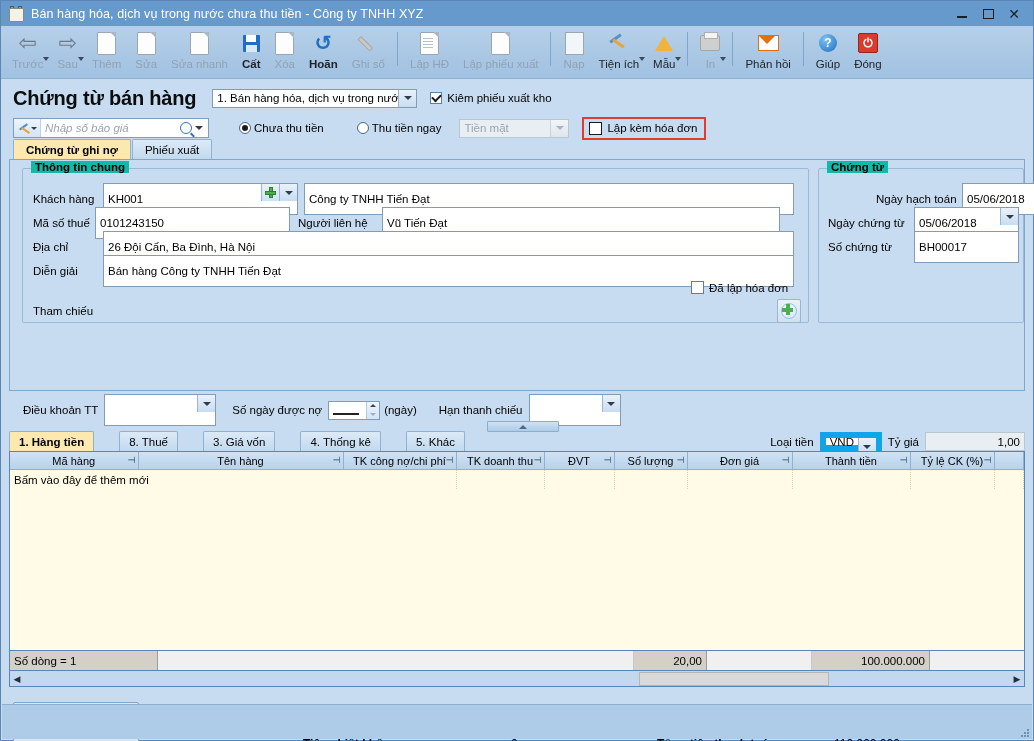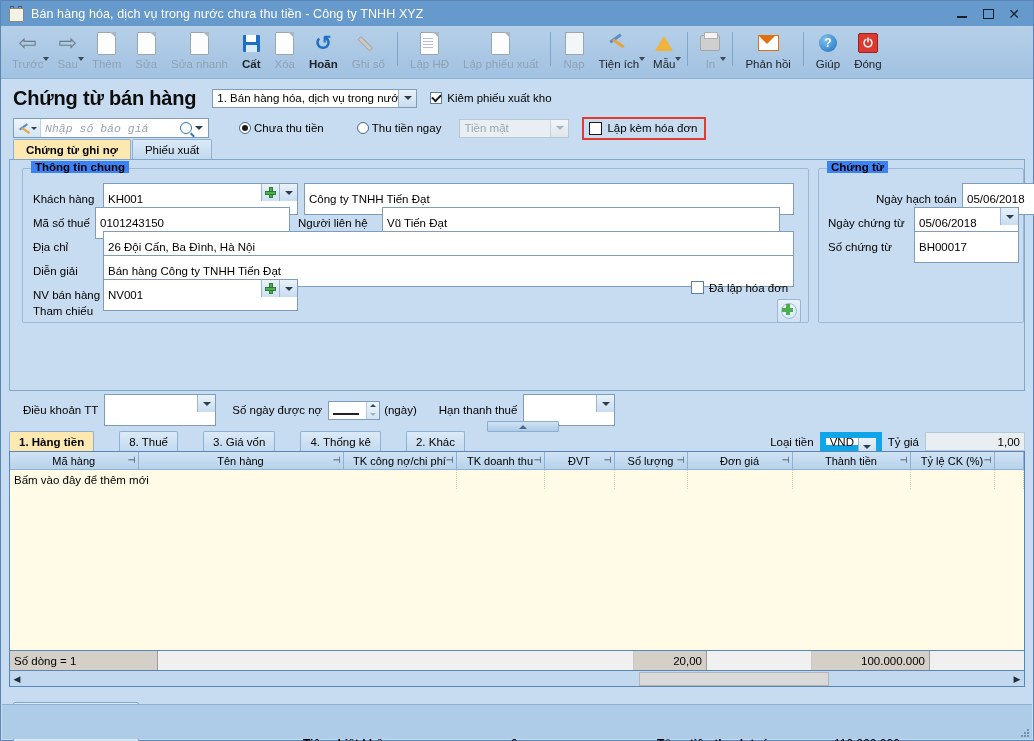--- a/index.html
+++ b/index.html
@@ -75,21 +75,21 @@
             font-size:11.5px;padding-left:4px;box-sizing:border-box;position:relative;}
   .dd-btn{position:absolute;right:0;top:0;width:17px;height:17px;background:linear-gradient(#eaf2fa,#c8dcf0);
           border-left:1px solid #9ab6d2;display:flex;align-items:center;justify-content:center;}
   .dd-btn i{width:0;height:0;border-left:4px solid transparent;border-right:4px solid transparent;border-top:4.5px solid #2c3e50;display:block;}
   .cbx{width:12px;height:12px;border:1px solid #5b7fa6;background:#fff;display:inline-flex;
        align-items:center;justify-content:center;box-sizing:border-box;flex:0 0 auto;}
   .cbx.on:after{content:"";width:7px;height:4px;border-left:2px solid #1a1a1a;border-bottom:2px solid #1a1a1a;
        transform:rotate(-45deg);margin-bottom:2px;}
   .chk-lbl{font-size:11.5px;margin-left:5px;white-space:nowrap;}
   .hdr-row2{display:flex;align-items:center;padding-left:12px;height:26px;margin-top:2px;}
-  .quote-box{display:flex;align-items:center;height:20px;border:1px solid #7f9db9;background:#fff;width:196px;box-sizing:border-box;font-family:Liberation Mono, monospace;}
+  .quote-box{display:flex;align-items:center;height:20px;border:1px solid #7f9db9;background:#fff;width:196px;box-sizing:border-box;}
   .q-left{width:26px;height:18px;background:linear-gradient(#eef5fc,#d3e4f4);display:flex;align-items:center;
         justify-content:center;border-right:1px solid #bcd2e6;gap:1px;}
   .q-input{flex:1;font-size:11.5px;font-style:italic;color:#9aa5b1;padding-left:4px;}
   .q-right{width:34px;display:flex;align-items:center;justify-content:center;gap:3px;}
   .magn{width:10px;height:10px;border:1.8px solid #2f77c0;border-radius:50%;position:relative;display:inline-block;}
   .magn:after{content:"";position:absolute;right:-4px;bottom:-3px;width:5px;height:1.8px;background:#2f77c0;transform:rotate(45deg);}
   .radio{width:12px;height:12px;border-radius:50%;border:1.4px solid #44698f;background:#fff;display:inline-flex;
         align-items:center;justify-content:center;box-sizing:border-box;flex:0 0 auto;}
   .radio.on:after{content:"";width:6px;height:6px;border-radius:50%;background:#1a1a1a;}
   .cash-sel{width:110px;height:19px;background:#e9eef3;border:1px solid #b9c6d3;position:relative;
@@ -102,21 +102,21 @@
   .tabs{display:flex;align-items:flex-end;padding-left:12px;height:20px;position:relative;z-index:3;}
   .tab{height:19px;padding:0 12px;display:flex;align-items:center;font-size:11.5px;
        border:1px solid #8fb2d4;border-bottom:none;background:linear-gradient(#dceaf7,#c2d9ee);
        border-radius:2px 2px 0 0;margin-right:1px;}
   .tab.active{background:#fde9b0;font-weight:bold;}
 
   
   .panel{margin:0 8px;border:1px solid #7fa6cb;background:#c7dcf0;height:232px;box-sizing:border-box;
          position:relative;padding:8px 6px 0 6px;}
   .fs{position:absolute;border:1px solid #9bbada;border-radius:2px;box-sizing:border-box;}
-  .fs-legend{position:absolute;top:-8px;left:8px;background:#3b82f6;padding:0 4px;font-size:11.5px;font-weight:bold;}
+  .fs-legend{position:absolute;top:-8px;left:8px;background:#14b8a6;padding:0 4px;font-size:11.5px;font-weight:bold;}
   .frow{position:absolute;display:flex;align-items:center;}
   .flabel{font-size:11.5px;white-space:nowrap;}
   .inp{height:32px;background:#fff;border:1px solid #7f9db9;box-sizing:border-box;font-size:11.5px;
        display:flex;align-items:center;padding-left:4px;position:relative;}
   .plus-btn{width:17px;height:17px;background:linear-gradient(#eaf2fa,#cfe1f2);border-left:1px solid #9ab6d2;
         display:flex;align-items:center;justify-content:center;position:absolute;right:18px;top:0;}
   .plus-btn .pl{width:11px;height:11px;position:relative;}
   .plus-btn .pl:before{content:"";position:absolute;left:3.5px;top:0;width:4px;height:11px;background:#4caf50;border:.5px solid #2e7d32;box-sizing:border-box;}
   .plus-btn .pl:after{content:"";position:absolute;left:0;top:3.5px;width:11px;height:4px;background:#4caf50;border:.5px solid #2e7d32;box-sizing:border-box;}
   .dd-only{position:absolute;right:0;top:0;width:17px;height:17px;background:linear-gradient(#eaf2fa,#c8dcf0);
@@ -440,32 +440,20 @@
         </span>
       </div>
 
       <div class="frow" style="left:10px;top:86px;">
         <span class="flabel" style="width:70px">Diễn giải</span>
         <span class="inp" style="width:691px">
           <span>Bán hàng Công ty TNHH Tiến Đạt</span>
         </span>
       </div>
 
-      <div class="frow" style="left:10px;top:110px;">
-        <span class="flabel" style="width:70px">NV bán hàng</span>
-        <span class="inp" style="width:195px">
-          <span>NV001</span>
-          <span class="plus-btn">
-              <span class="pl"></span>
-            </span>
-          <span class="dd-only">
-              <i></i>
-            </span>
-        </span>
-      </div>
 
       <div class="frow" style="left:668px;top:112px;">
         <span class="cbx" style="width:13px;height:13px"></span>
         <span class="chk-lbl">Đã lập hóa đơn</span>
       </div>
 
       <div class="frow" style="left:10px;top:136px;">
         <span class="flabel" style="width:70px">Tham chiếu</span>
       </div>
 
@@ -522,21 +510,21 @@
       <span class="sp">
         <div>
             <i style="width:0;height:0;border-left:3px solid transparent;border-right:3px solid transparent;border-bottom:3.5px solid #33465a;display:block"></i>
           </div>
         <div>
             <i style="width:0;height:0;border-left:3px solid transparent;border-right:3px solid transparent;border-top:3.5px solid #9fb0c2;display:block"></i>
           </div>
       </span>
     </span>
     <span class="flabel" style="margin-left:4px">(ngày)</span>
-    <span class="flabel" style="margin-left:16px;margin-right:6px">Hạn thanh thuế</span>
+    <span class="flabel" style="margin-left:16px;margin-right:6px">Hạn thanh chiếu</span>
     <span class="inp" style="width:92px">
       <span></span>
       <span class="dd-only">
           <i></i>
         </span>
     </span>
     <span class="collapse">
         <i></i>
       </span>
   </div>
@@ -548,21 +536,21 @@
     <div class="gtab">
         <span>8. Thuế</span>
       </div>
     <div class="gtab">
         <span>3. Giá vốn</span>
       </div>
     <div class="gtab">
         <span>4. Thống kê</span>
       </div>
     <div class="gtab">
-        <span>2. Khác</span>
+        <span>5. Khác</span>
       </div>
     <div class="cur-area">
       <span class="flabel">Loại tiền</span>
       <span class="cur-sel">
         <span>VND</span>
         <span class="dd-only">
             <i></i>
           </span>
       </span>
       <span class="flabel">Tỷ giá</span>

